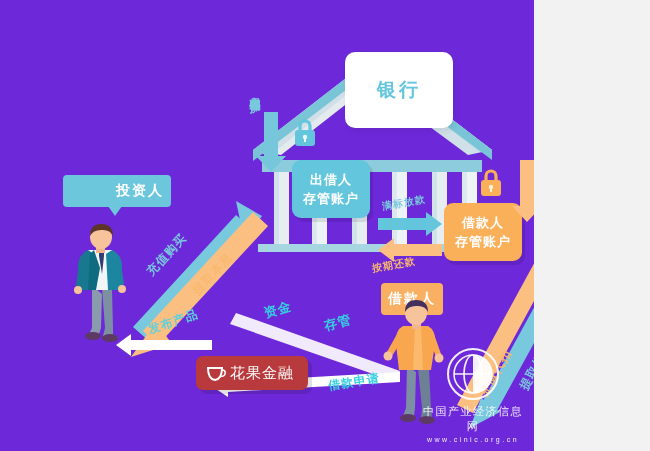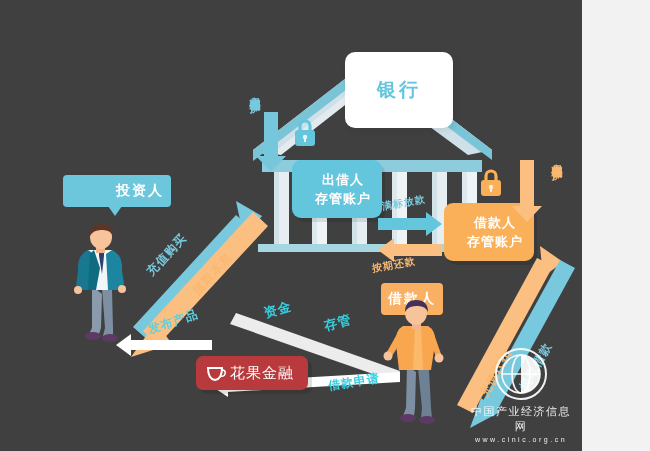--- a/index.html
+++ b/index.html
@@ -2,39 +2,38 @@
 <html><head>
 <meta charset="utf-8">
 <style>
   html,body{margin:0;padding:0;}
   body{
     width:650px;height:451px;
     background:#f2f2f2;
     font-family:"Liberation Sans","DejaVu Sans",sans-serif;
     overflow:hidden;
   }
-  #stage{position:relative;width:582px;height:451px;background:#404040;overflow:hidden;}
+  #stage{position:relative;width:534px;height:451px;background:#6d28d9;overflow:hidden;}
 
   
   .lbl{position:absolute;white-space:nowrap;font-weight:bold;letter-spacing:1px;}
   .lbl-blue{color:#79c9de;}
   .lbl-cyan{color:#36cfe0;}
   .lbl-orange{color:#f9b870;}
   .lbl-teal{color:#5ed0dd;}
 
   
   .vert{writing-mode:vertical-rl;text-orientation:upright;}
 
   
   .acct{
     position:absolute;border-radius:9px;color:#fff;font-weight:bold;
     font-size:13px;line-height:19px;text-align:center;letter-spacing:1px;
     display:flex;align-items:center;justify-content:center;
     box-shadow:3px 4px 0 rgba(0,0,0,0.10);
-    padding-left:12px;
   }
   .acct-blue{background:#63c6dd;}
   .acct-orange{background:#f9b059;}
 
   
   .bubble{
     position:absolute;border-radius:4px;color:#fff;font-weight:bold;
     font-size:14px;letter-spacing:2px;display:flex;align-items:center;
     justify-content:center;
   }

